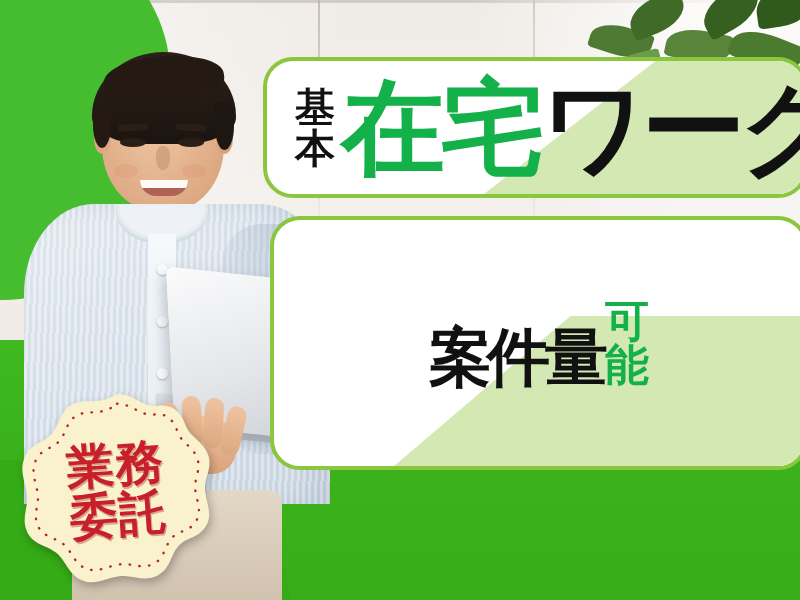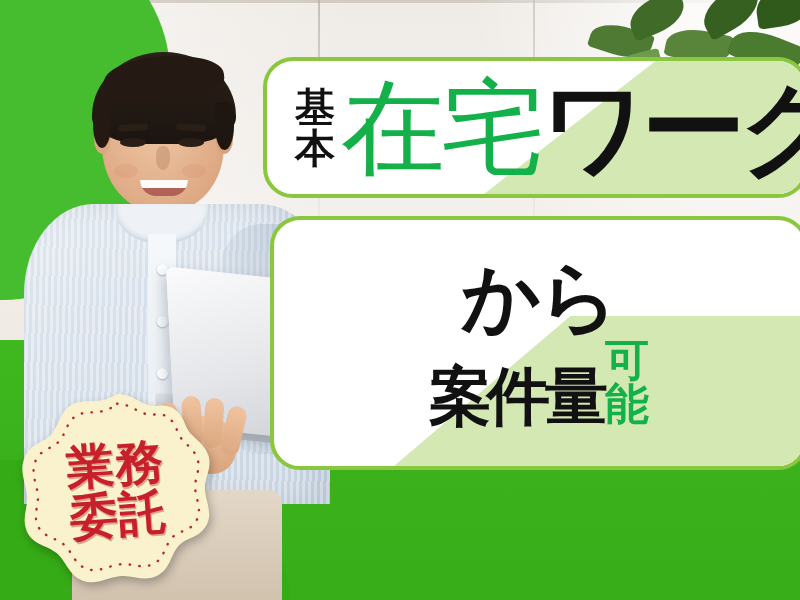--- a/index.html
+++ b/index.html
@@ -220,21 +220,21 @@
 
   .line{ position:relative; z-index:2; display:flex; align-items:center;
          white-space:nowrap; line-height:1; }
 
   .l1{ padding-left:28px; }
   .kihon{
     display:inline-flex; flex-direction:column; align-items:center;
     font-size:40px; font-weight:bold; color:#111; letter-spacing:0;
     line-height:1.02; margin-right:6px;
   }
-  .t-zaitaku{ font-size:104px; font-weight:normal; color:#14b14a; letter-spacing:-4px; }
+  .t-zaitaku{ font-size:104px; font-weight:bold; color:#14b14a; letter-spacing:-4px; }
   .t-work{ font-size:104px; font-weight:bold; color:#111; letter-spacing:-6px; }
 
   .l2{ justify-content:center; width:100%; margin-bottom:2px; }
   .t-getsu{ font-size:86px; font-weight:bold; color:#14b14a; letter-spacing:-2px; }
   .t-kara{ font-size:78px; font-weight:bold; color:#111; letter-spacing:-2px; }
 
   .l3{ justify-content:center; width:100%; align-items:flex-end; }
   .t-anken{ font-size:63px; font-weight:bold; color:#111; letter-spacing:-5px;margin-top:24px; }
   .t-chosei{ font-size:92px; font-weight:bold; color:#14b14a; letter-spacing:-5px; }
   .t-kano{
@@ -365,21 +365,20 @@
       </span>
       <span class="t-zaitaku">在宅</span>
       <span class="t-work">ワーク</span>
     </div>
   </div>
 
   <div class="box box2">
     <div class="wedge2"></div>
 
     <div class="line l2">
-      <span class="t-kara">から</span>
     </div>
 
     <div class="line l3">
       <span class="t-anken">案件量</span>
       <span class="t-kano">
         <span>可</span>
         <span>能</span>
       </span>
     </div>
   </div>

